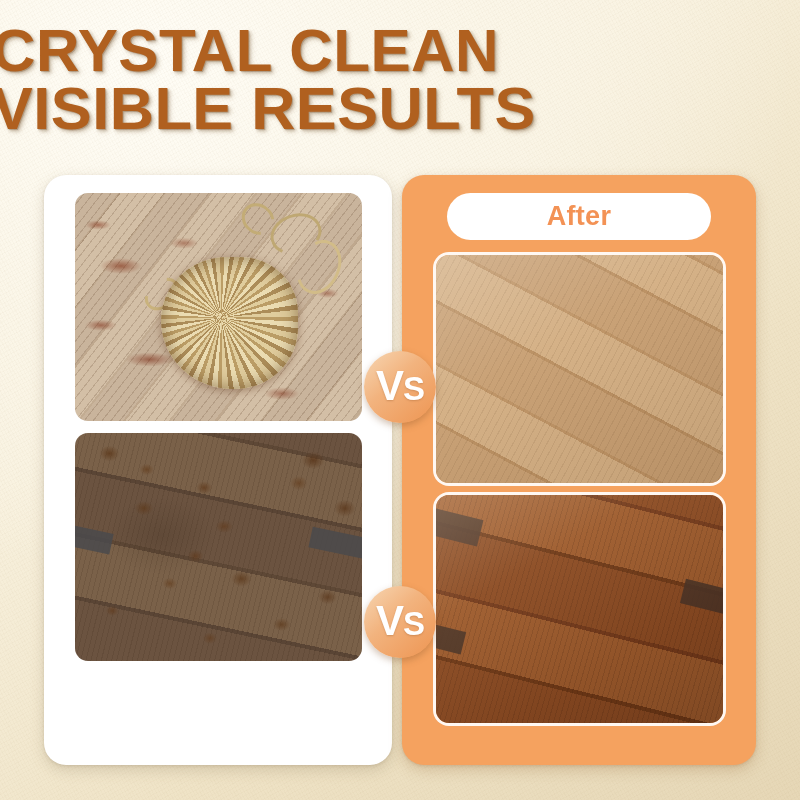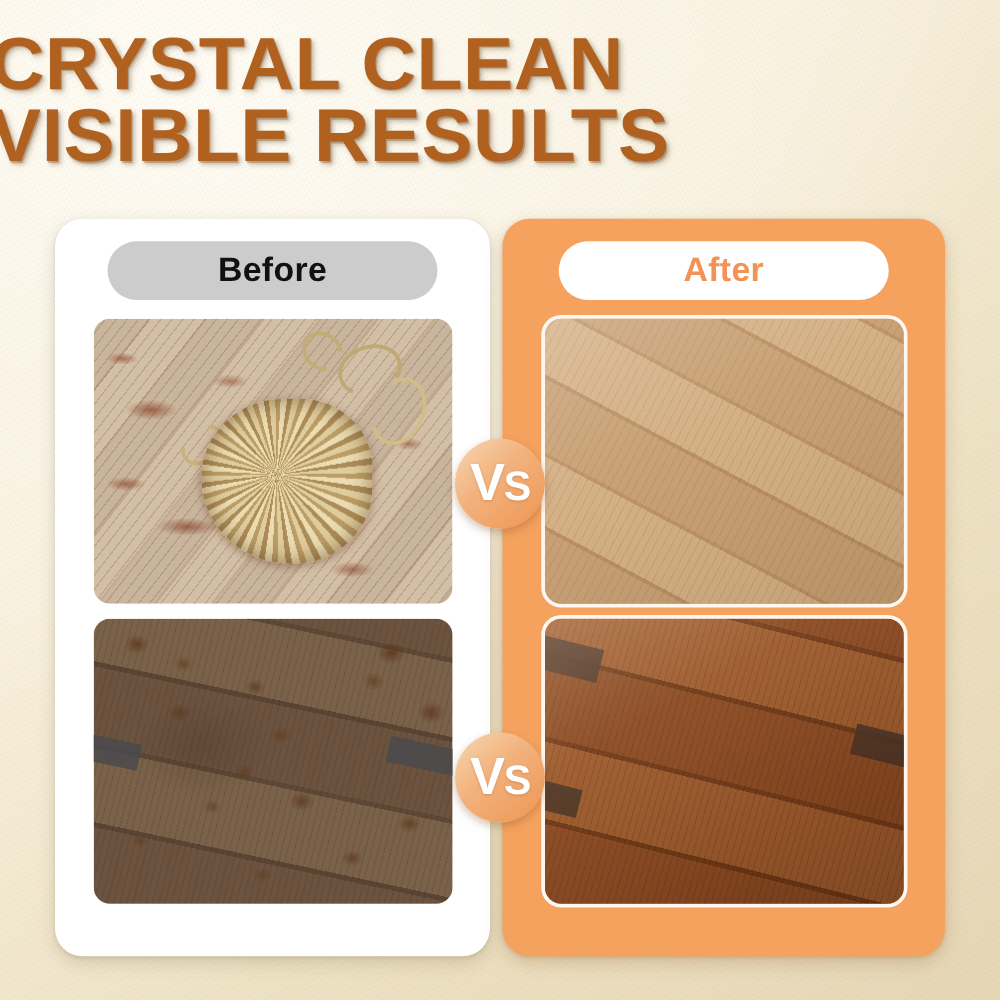--- a/index.html
+++ b/index.html
@@ -283,23 +283,20 @@
 <div class="bg-grain"></div>
 
 <div class="headline">
   <span class="headline-line l1">CRYSTAL CLEAN</span>
   <span class="headline-line l2">VISIBLE RESULTS</span>
 </div>
 
 <div class="panels">
 
   <div class="panel before">
-    <div class="pill before-pill">
-      <span>Before</span>
-    </div>
 
     <div class="photo ph-spill">
       <div class="spill-sauce"></div>
       <div class="spill-strand s1"></div>
       <div class="spill-strand s2"></div>
       <div class="spill-strand s3"></div>
       <div class="spill-strand s4"></div>
       <div class="spill-pasta"></div>
     </div>
 

